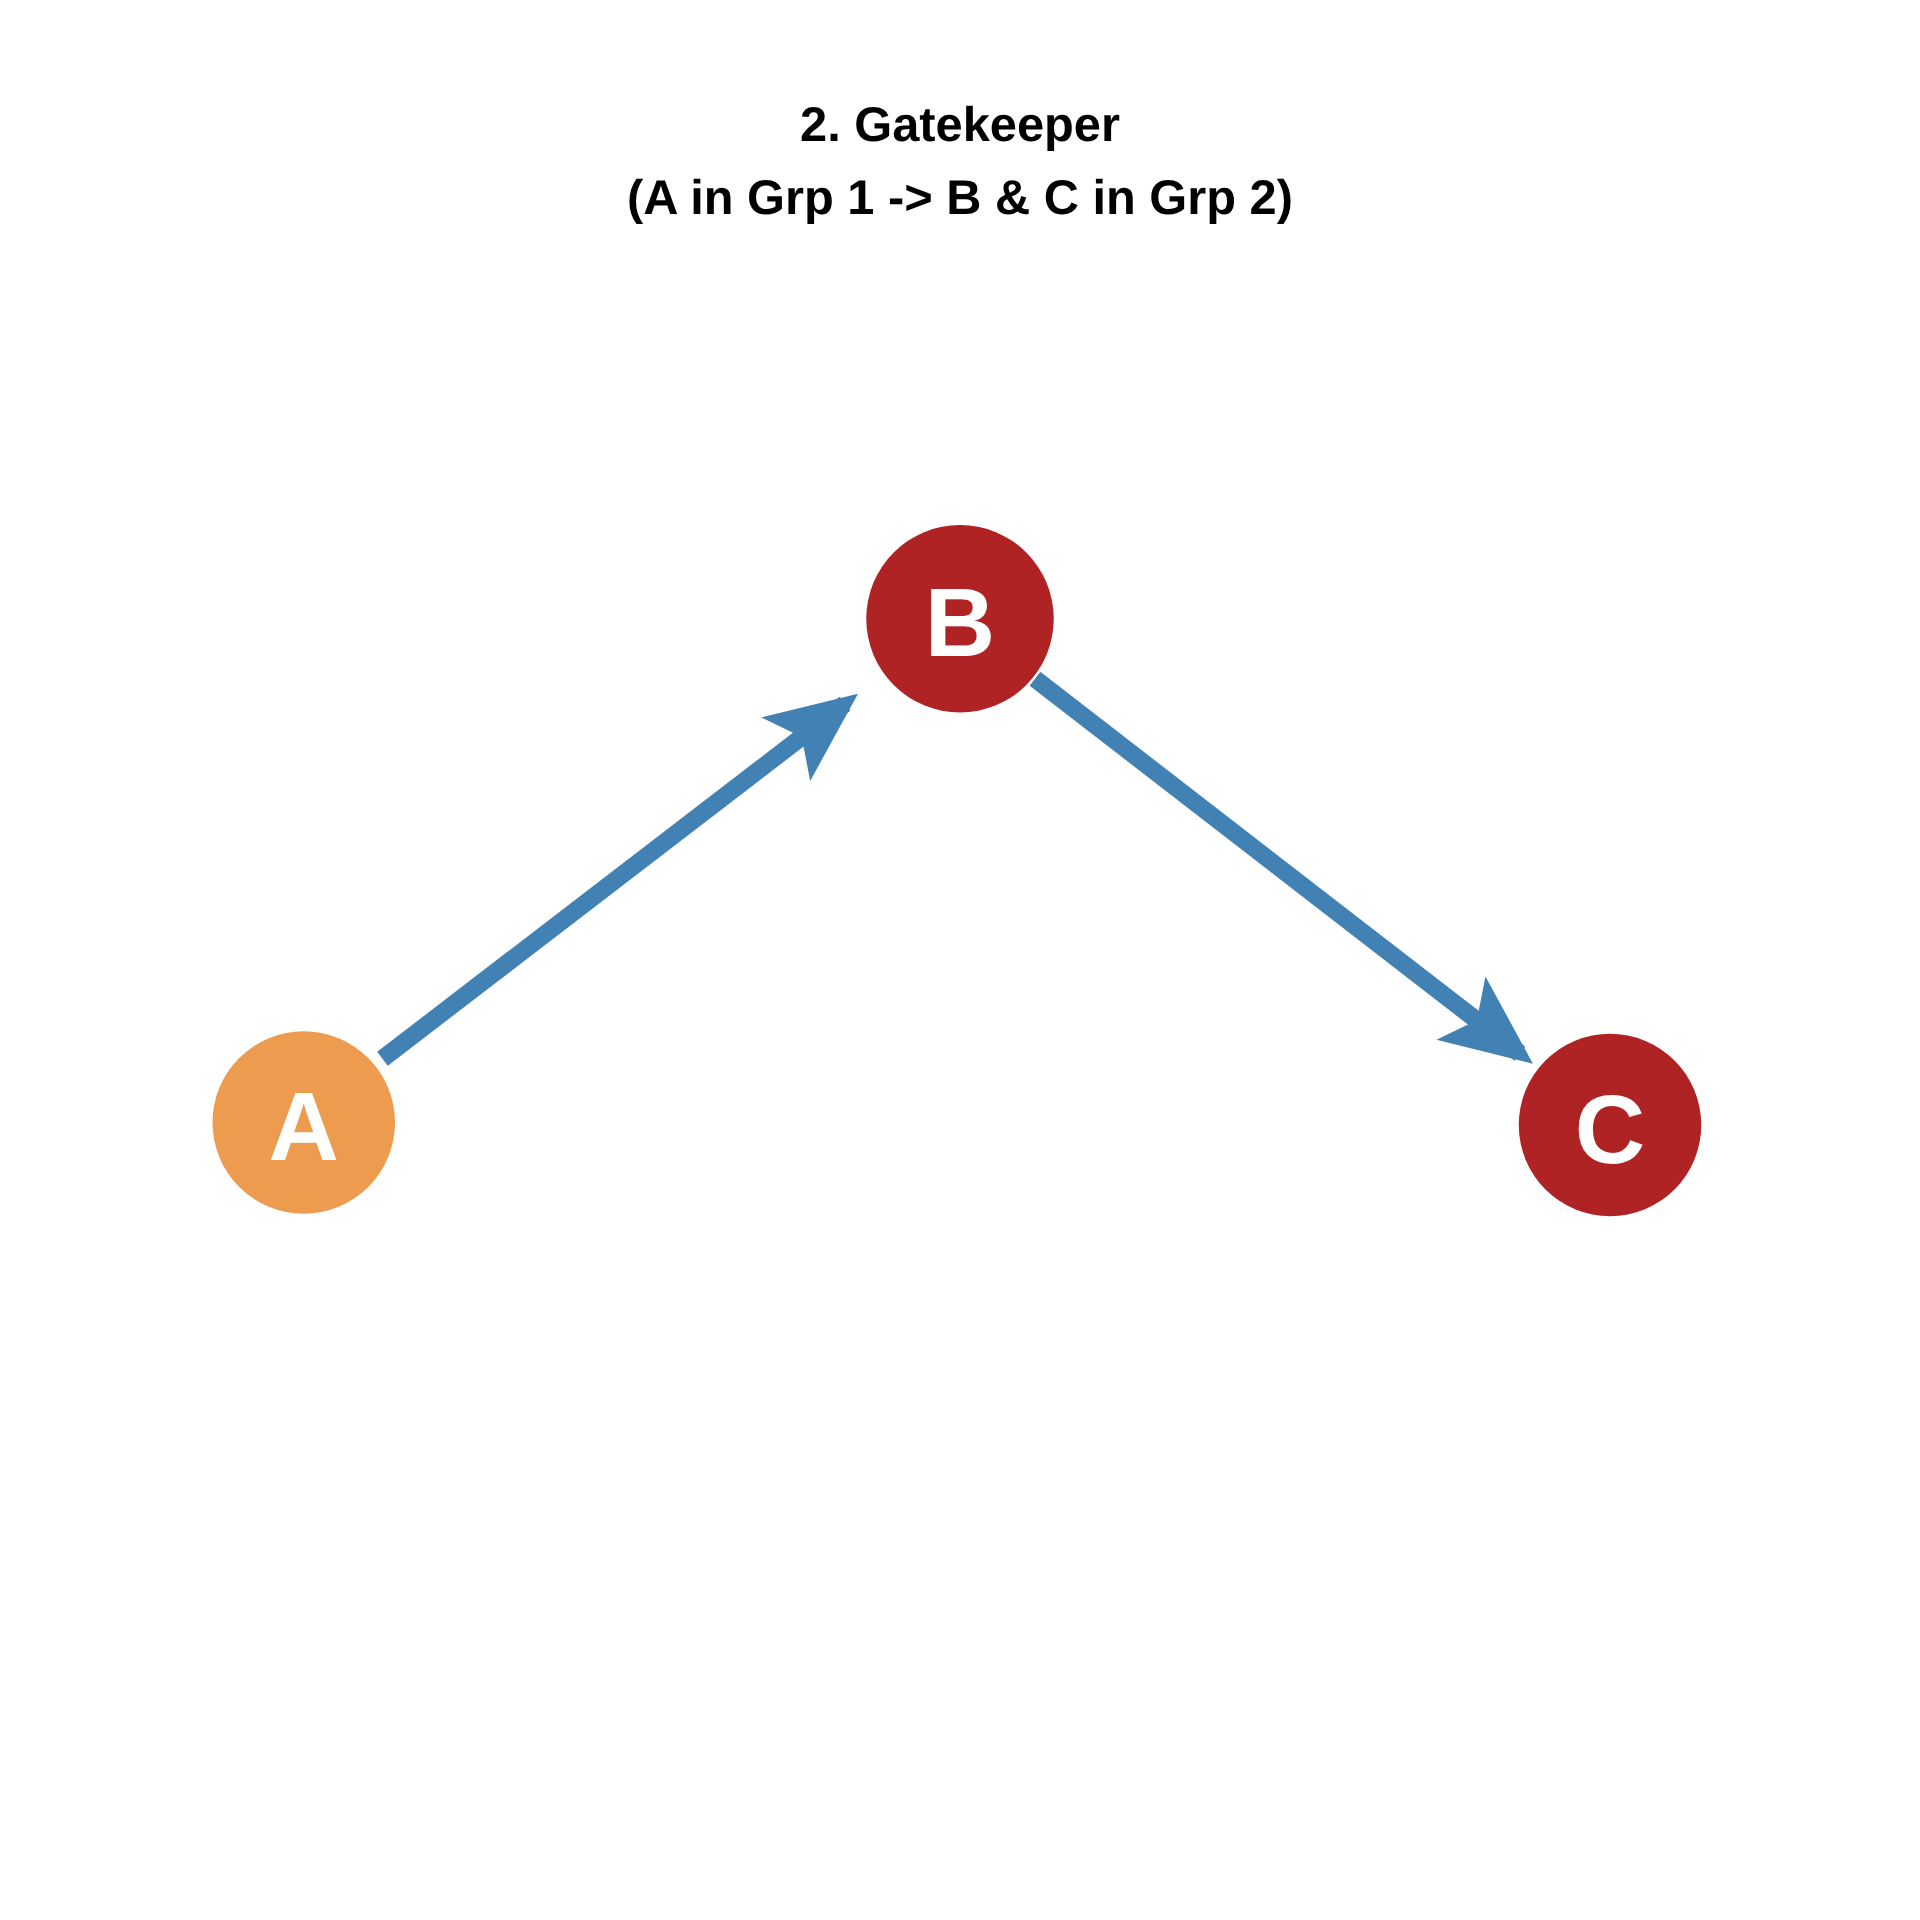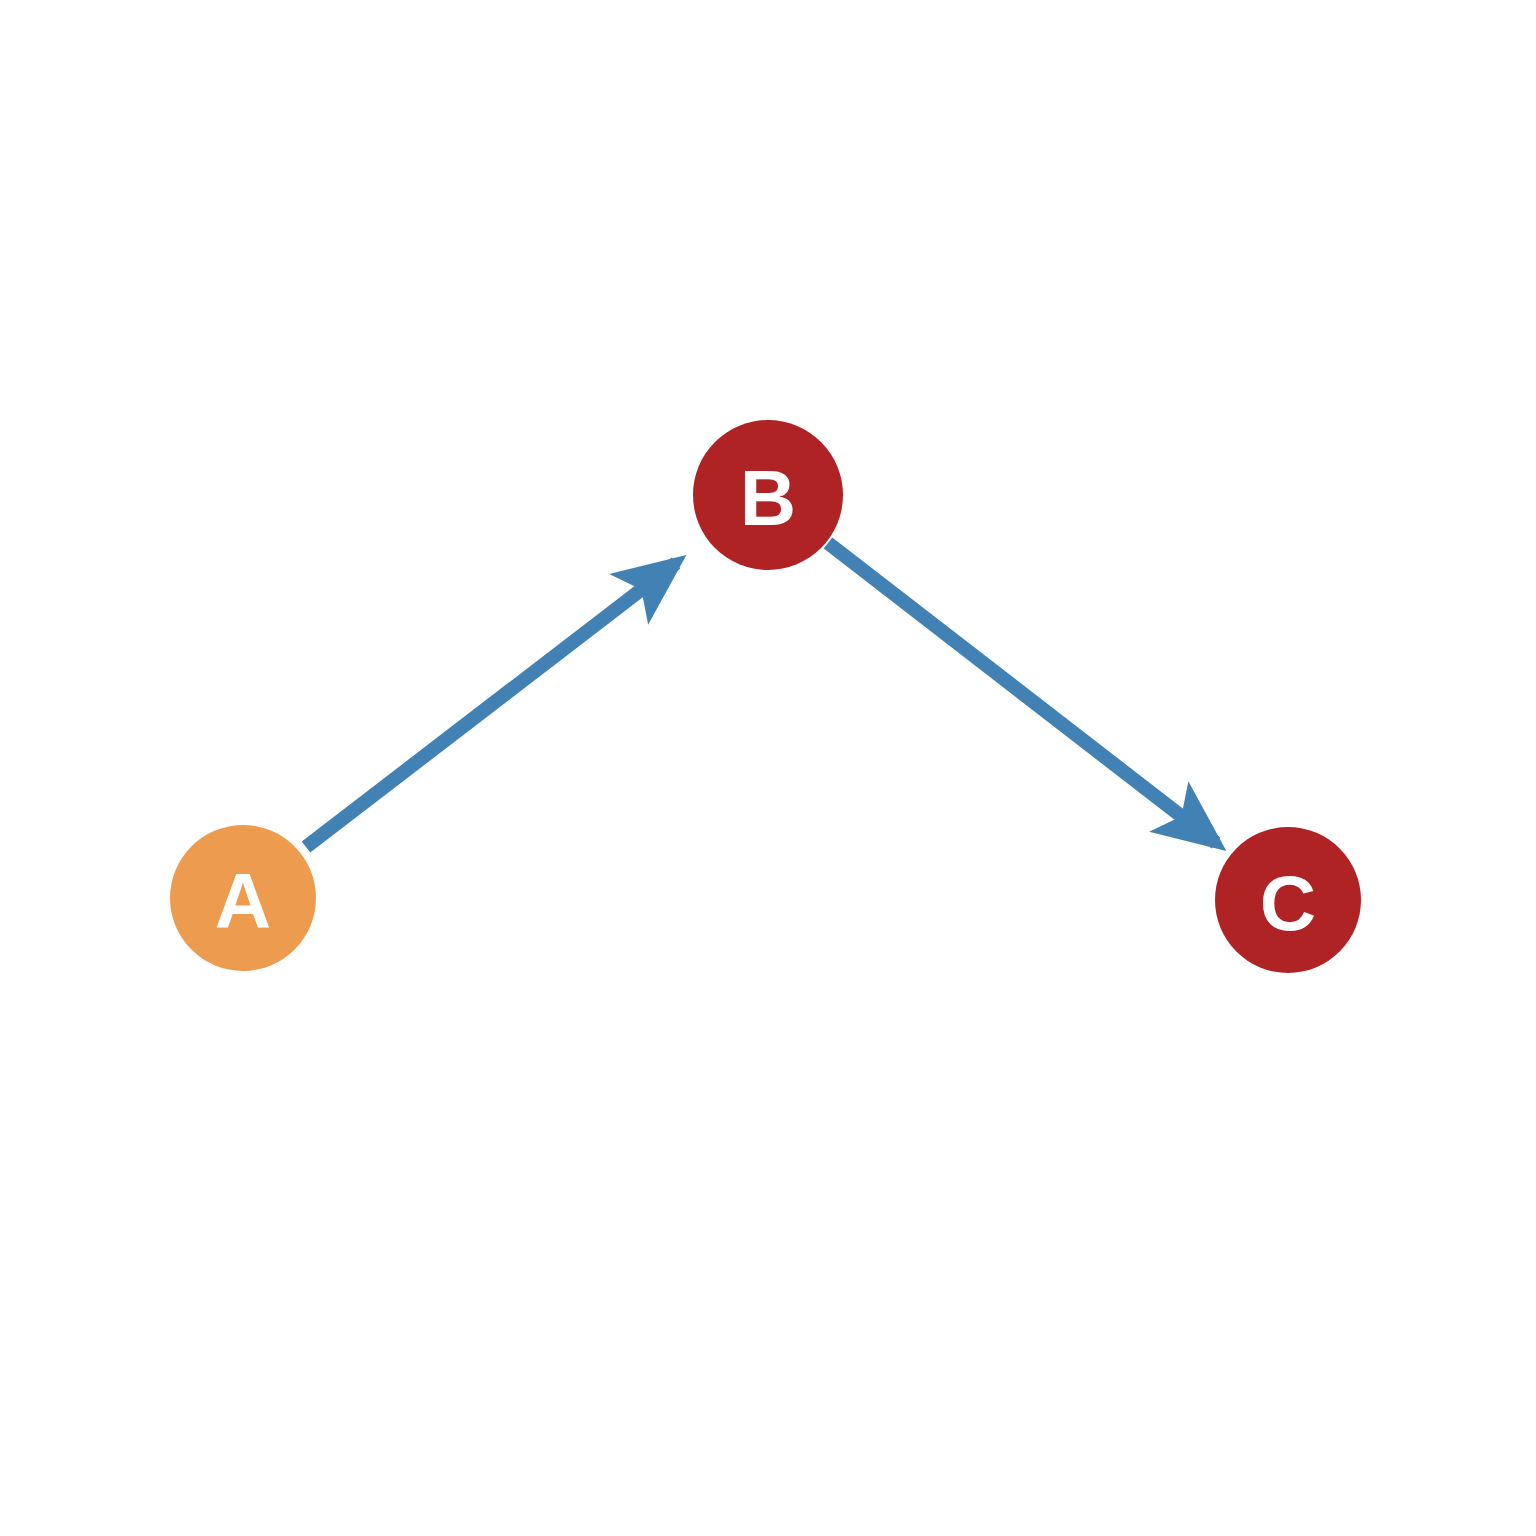--- a/index.html
+++ b/index.html
@@ -52,20 +52,22 @@
     text-anchor: middle;
     user-select: none;
   }
 </style>
 </head>
 <body>
 
 <div id="canvas">
 
   <div id="title">
+    <span class="tline">2. Gatekeeper</span>
+    <span class="tline">(A in Grp 1 -&gt; B &amp; C in Grp 2)</span>
   </div>
 
   <svg id="graph-svg" viewBox="0 0 1536 1536">
     <defs>
       <marker id="arrow-ab" viewBox="0 0 10 10" refX="8.2" refY="5" markerWidth="5.2" markerHeight="5.2" orient="auto-start-reverse">
         <path d="M 0 0.6 L 10 5 L 0 9.4 L 2.2 5 Z" fill="#4281b4"></path>
       </marker>
       <marker id="arrow-bc" viewBox="0 0 10 10" refX="8.2" refY="5" markerWidth="5.2" markerHeight="5.2" orient="auto-start-reverse">
         <path d="M 0 0.6 L 10 5 L 0 9.4 L 2.2 5 Z" fill="#4281b4"></path>
       </marker>

